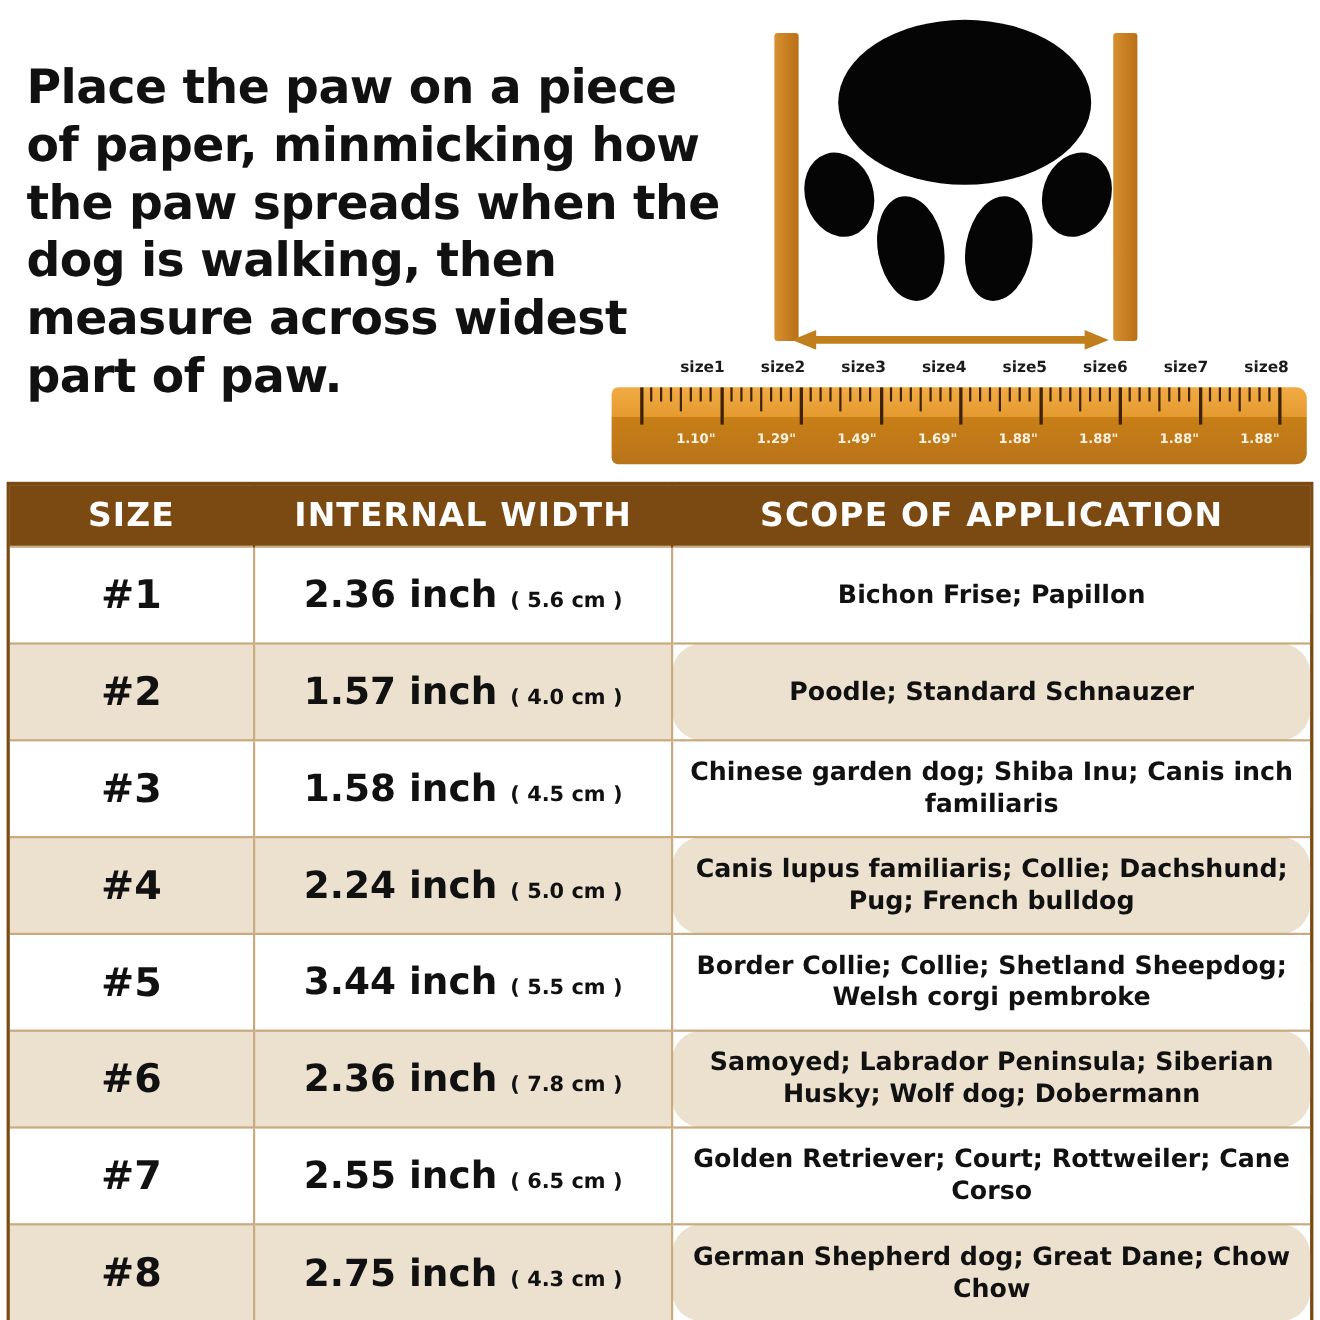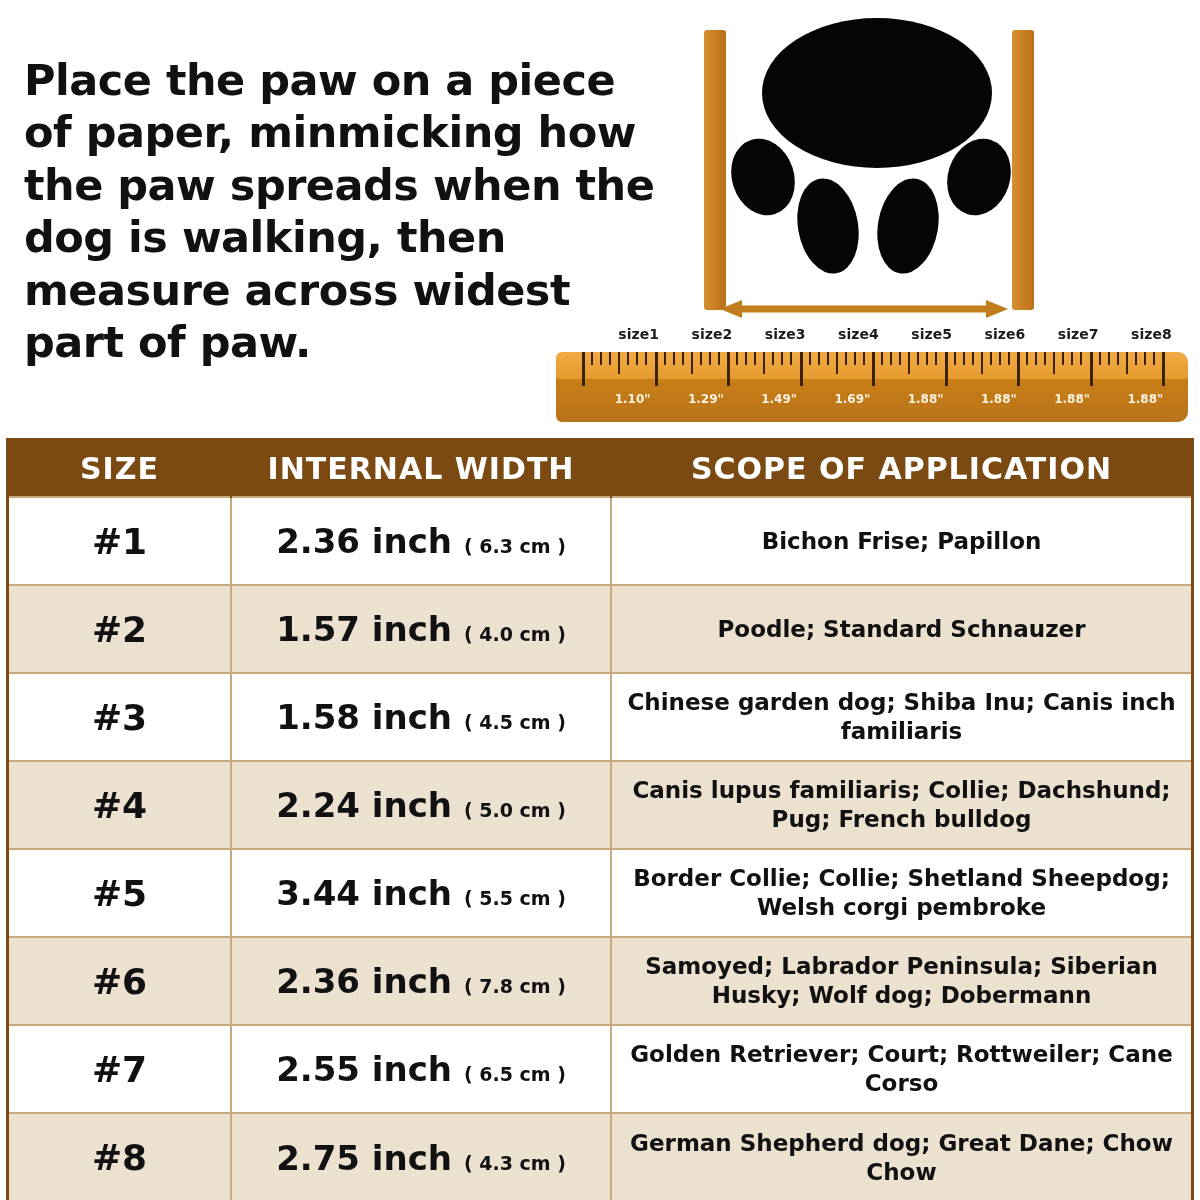--- a/index.html
+++ b/index.html
@@ -201,20 +201,21 @@
   }
   .cell-width .cm {
     font-size: 19px;
     font-weight: bold;
   }
   .cell-scope {
     font-size: 23px;
     font-weight: bold;
     line-height: 1.25;
     padding: 8px 10px;
+    border-radius: 27px;
   }
   .row-h { height: 88px; }
 </style>
 </head>
 <body>
 
 <div class="page">
 
   <div class="top">
 
@@ -342,21 +343,21 @@
       <thead>
         <tr>
           <th>SIZE</th>
           <th>INTERNAL WIDTH</th>
           <th>SCOPE OF APPLICATION</th>
         </tr>
       </thead>
       <tbody id="table-body">
           <tr class="odd row-h">
             <td class="cell-size">#1</td>
-            <td class="cell-width"><span>2.36 inch</span> <span class="cm">( 6.3 cm )</span></td>
+            <td class="cell-width"><span>2.36 inch</span> <span class="cm">( 5.6 cm )</span></td>
             <td class="cell-scope">Bichon Frise; Papillon</td>
           </tr>
           <tr class="even row-h">
             <td class="cell-size">#2</td>
             <td class="cell-width"><span>1.57 inch</span> <span class="cm">( 4.0 cm )</span></td>
             <td class="cell-scope">Poodle; Standard Schnauzer</td>
           </tr>
           <tr class="odd row-h">
             <td class="cell-size">#3</td>
             <td class="cell-width"><span>1.58 inch</span> <span class="cm">( 4.5 cm )</span></td>

